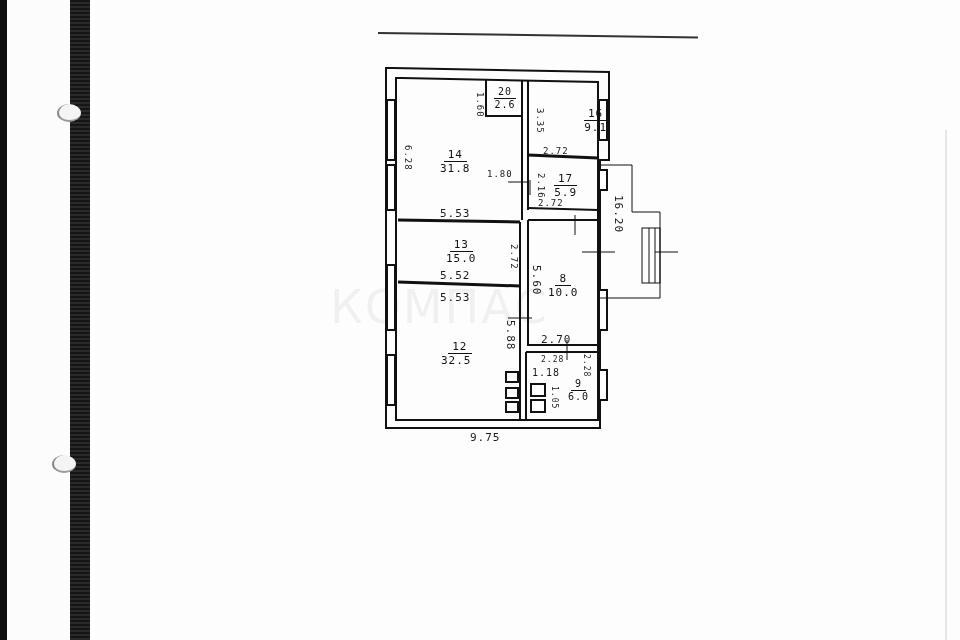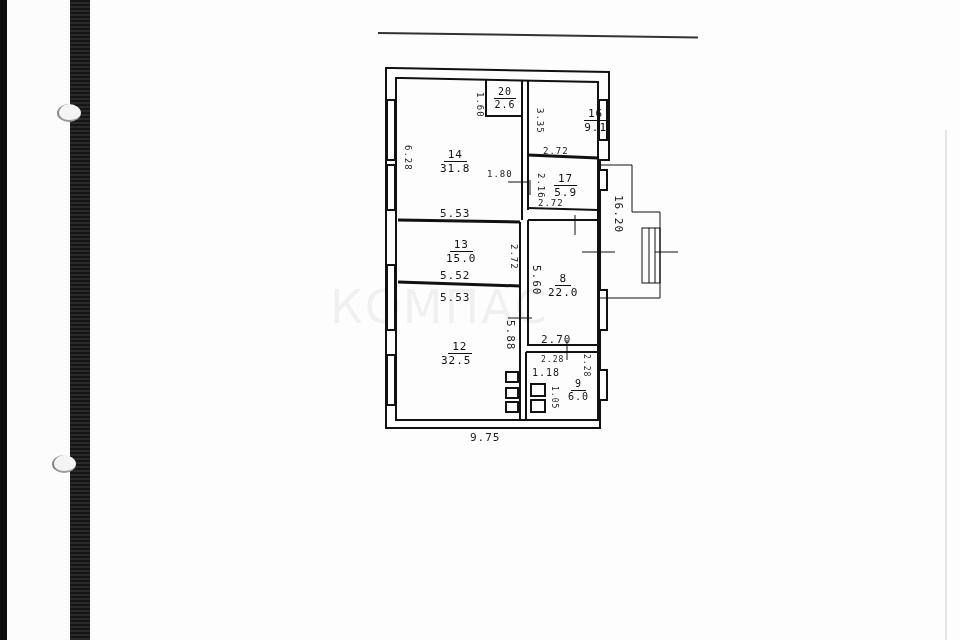--- a/index.html
+++ b/index.html
@@ -77,21 +77,21 @@
 
     <path d="M508,182 L528,182 M575,215 L575,235 M582,252 L615,252 M508,318 L532,318 M567,340 L567,360 M530,180 L530,195" stroke-width="1"></path>
   </g>
 </svg>
 
 <div class="room" style="left:440px;top:148px;"><span class="num">14</span><br><span>31.8</span></div>
 <div class="room" style="left:494px;top:86px;font-size:10px;"><span class="num">20</span><br><span>2.6</span></div>
 <div class="room" style="left:584px;top:107px;"><span class="num">16</span><br><span>9.1</span></div>
 <div class="room" style="left:554px;top:172px;"><span class="num">17</span><br><span>5.9</span></div>
 <div class="room" style="left:446px;top:238px;"><span class="num">13</span><br><span>15.0</span></div>
-<div class="room" style="left:548px;top:272px;"><span class="num">8</span><br><span>22.0</span></div>
+<div class="room" style="left:548px;top:272px;"><span class="num">8</span><br><span>10.0</span></div>
 <div class="room" style="left:441px;top:340px;text-align:right;"><span class="num">12</span><br><span>32.5</span></div>
 <div class="room" style="left:568px;top:378px;font-size:10px;"><span class="num">9</span><br><span>6.0</span></div>
 
 <div class="lbl vert" style="left:484px;top:92px;font-size:9px;">1.60</div>
 <div class="lbl" style="left:487px;top:122px;font-size:9px;margin-top:48px;">1.80</div>
 <div class="lbl vert" style="left:544px;top:108px;font-size:9px;">3.35</div>
 <div class="lbl vert" style="left:412px;top:145px;font-size:9px;">6.28</div>
 <div class="lbl" style="left:543px;top:147px;font-size:9px;">2.72</div>
 <div class="lbl vert" style="left:545px;top:173px;font-size:9px;">2.16</div>
 <div class="lbl" style="left:538px;top:199px;font-size:9px;">2.72</div>

